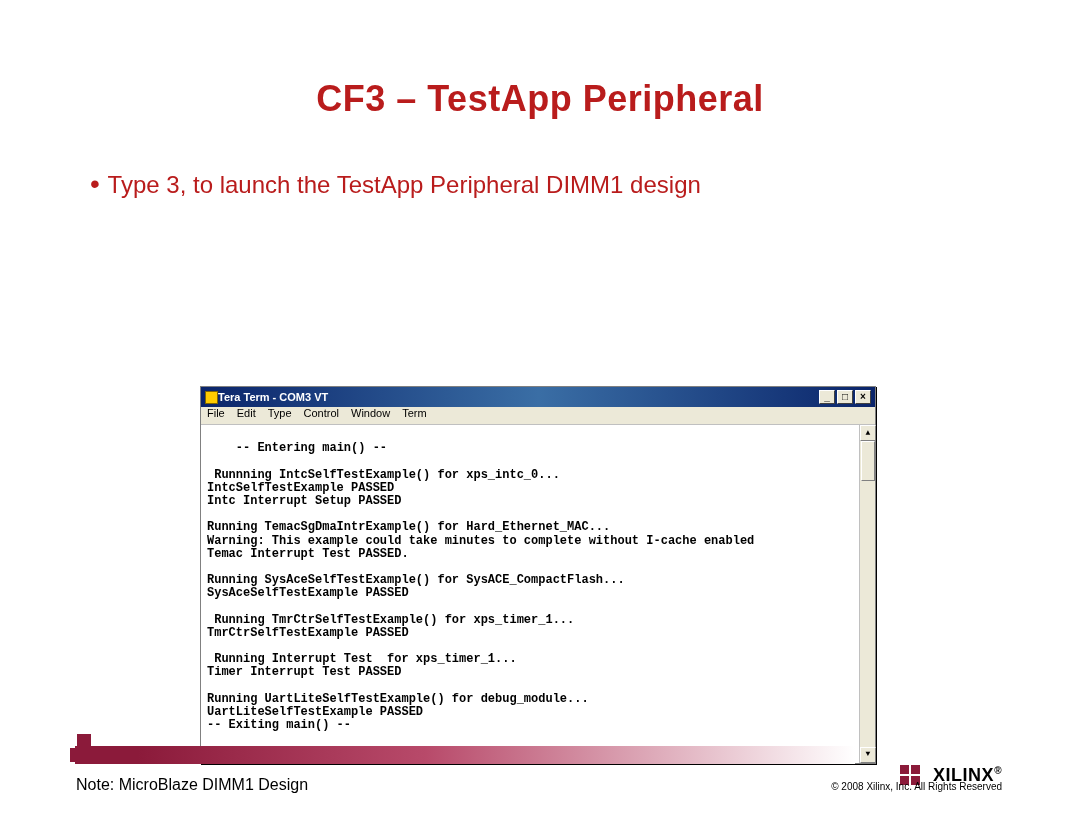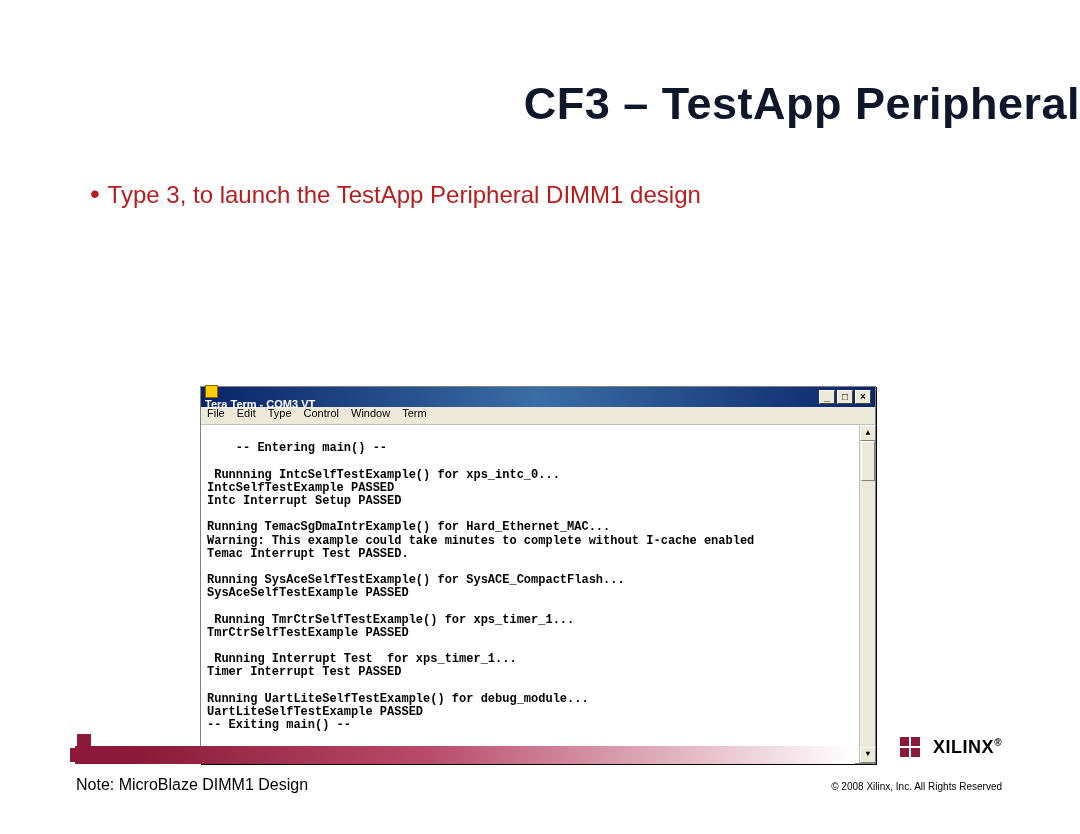--- a/index.html
+++ b/index.html
@@ -5,24 +5,24 @@
   * { margin: 0; padding: 0; box-sizing: border-box; }
   body {
     width: 1080px;
     height: 834px;
     background: #ffffff;
     font-family: Arial, Helvetica, sans-serif;
     position: relative;
     overflow: hidden;
   }
   .slide-title {
-    text-align: right;
-    font-size: 45px;
-    font-weight: bold;
-    color: #0f172a;
+    text-align: center;
+    font-size: 36px;
+    font-weight: bold;
+    color: #b91c1c;
     padding-top: 78px;
     letter-spacing: 0.5px;
   }
   .content {
     padding: 48px 90px 0 90px;
   }
   .bullet-1 {
     font-size: 24px;
     color: #b91c1c;
     list-style: none;
@@ -56,22 +56,22 @@
     display: flex;
     align-items: center;
     justify-content: space-between;
     padding: 0 4px 0 4px;
     color: #fff;
     font-size: 11px;
     font-weight: bold;
   }
   .titlebar-left {
     display: flex;
+    align-items: center;
     gap: 0;
-    flex-direction: column;
   }
   .tt-icon {
     width: 13px;
     height: 13px;
     background: #ffcc00;
     border: 1px solid #806600;
     display: inline-block;
   }
   .win-btns {
     display: flex;
@@ -195,21 +195,21 @@
     position: absolute;
     left: 76px;
     bottom: 40px;
     font-size: 16px;
     color: #000;
   }
   .note b { font-weight: normal; }
   .xilinx-logo {
     position: absolute;
     right: 78px;
-    bottom: 76px;
+    bottom: 48px;
     display: flex;
     align-items: center;
     gap: 12px;
   }
   .xilinx-mark {
     display: inline-flex;
     flex-wrap: wrap;
     width: 22px;
     height: 22px;
   }

